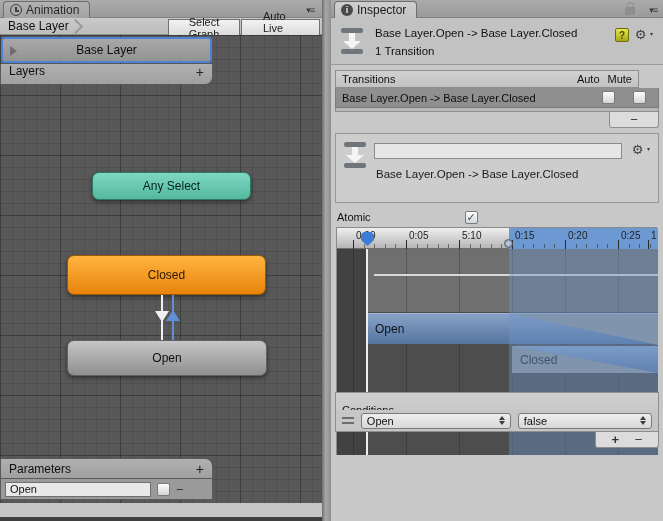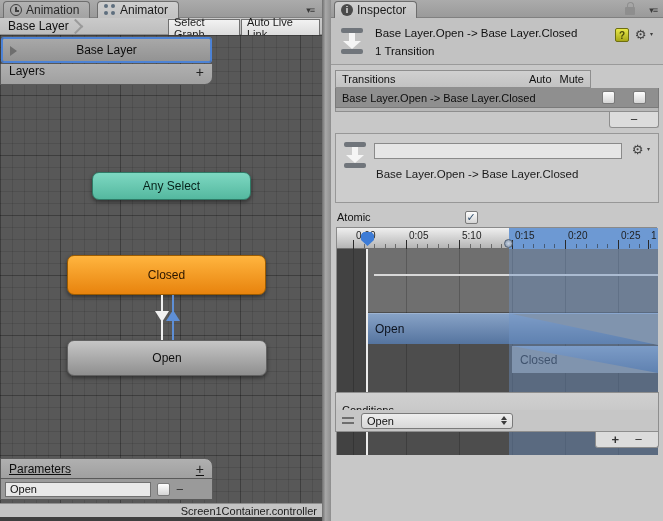--- a/index.html
+++ b/index.html
@@ -24,21 +24,21 @@
   .minusbtn { font-size:13px; color:#333; }
 
   
   #animator-panel { left:0; top:0; width:322px; height:521px; background:#C6C6C6; }
   #animator-tabbar { left:0; top:0; width:322px; height:18px; }
   #breadcrumb-bar { left:0; top:18px; width:322px; height:17px; background:linear-gradient(#CACACA,#BDBDBD);
                     border-bottom:1px solid #8E8E8E; display:flex; align-items:center; }
   .crumb { position:relative; height:17px; line-height:17px; padding:0 14px 0 8px; font-size:12px; }
   .crumb::after { content:""; position:absolute; right:2px; top:3px; width:9px; height:9px;
                   border-top:2px solid #9A9A9A; border-right:2px solid #9A9A9A; transform:rotate(45deg); }
-  .toolbtn { position:absolute; top:1px; height:17px; font-size:11px; padding:0 5px;justify-content:flex-end; }
+  .toolbtn { position:absolute; top:1px; height:17px; font-size:11px; padding:0 21px; }
 
   #graph-area { left:0; top:35px; width:322px; height:468px; background:#585858; overflow:hidden;
     background-image:
       linear-gradient(rgba(0,0,0,.22) 1px, transparent 1px),
       linear-gradient(90deg, rgba(0,0,0,.22) 1px, transparent 1px),
       linear-gradient(rgba(0,0,0,.10) 1px, transparent 1px),
       linear-gradient(90deg, rgba(0,0,0,.10) 1px, transparent 1px);
     background-size:60px 60px,60px 60px,12px 12px,12px 12px; }
 
   #layer-row { left:2px; top:3px; width:209px; height:24px; background:linear-gradient(#A8A8A8,#939393);
@@ -58,21 +58,21 @@
   #node-closed { left:67px; top:220px; width:199px; height:40px;
                  background:linear-gradient(#FFB53F,#E8830D); border:1px solid #9A5A00; color:#2b1600; }
   #node-open { left:67px; top:305px; width:200px; height:36px;
                background:linear-gradient(#C6C6C6,#8F8F8F); border:1px solid #616161; color:#101010; }
 
   .tr-line { position:absolute; width:2px; }
   .tr-head { position:absolute; width:0; height:0; }
 
   #params-header { left:0; top:423px; width:213px; height:21px; background:linear-gradient(#B0B0B0,#A0A0A0);
                    border:1px solid #5a5a5a; border-radius:0 8px 0 0; display:flex; align-items:center;
-                   font-size:12px; padding:0 8px; color:#0e0e0e;text-decoration:underline; }
+                   font-size:12px; padding:0 8px; color:#0e0e0e; }
   #params-row { left:0; top:444px; width:213px; height:21px; background:#9A9A9A; border:1px solid #5a5a5a;
                 border-top:none; display:flex; align-items:center; gap:6px; padding:0 4px; }
   #param-name-field { width:146px; height:15px; background:#E8E8E8; border:1px solid #707070;
                       font-family:inherit; font-size:11px; padding:0 4px; color:#111; }
 
   #status-bar { left:0; top:503px; width:322px; height:14px; background:#C4C4C4; border-top:1px solid #8E8E8E;
                 display:flex; align-items:center; justify-content:flex-end; padding:0 5px;
                 font-size:11px; color:#1a1a1a; }
   #left-bottom-strip { left:0; top:517px; width:322px; height:4px; background:#3F3F3F; }
 
@@ -88,21 +88,21 @@
   .trans-icon .bar { position:absolute; left:0; width:22px; height:5px; background:#70757B; border-radius:2px; }
   .trans-icon .arrow-stem { position:absolute; left:8px; top:5px; width:6px; height:9px; background:#F5F5F5; }
   .trans-icon .arrow-tip { position:absolute; left:2px; top:13px; width:0; height:0;
         border-left:9px solid transparent; border-right:9px solid transparent; border-top:8px solid #F5F5F5; }
   .help-icon { position:absolute; width:14px; height:14px; border-radius:2px;
                background:linear-gradient(#E8E84A,#A8A818); border:1px solid #6E6E10;
                display:flex; align-items:center; justify-content:center; font-size:10px; font-weight:bold; color:#4A4A08; }
   .gear-icon { position:absolute; font-size:13px; color:#3F3F3F; line-height:13px; }
   .gear-icon::after { content:"▾"; font-size:6px; vertical-align:bottom; color:#3F3F3F; }
 
-  #transitions-header { left:4px; top:70px; width:256px; height:18px; background:linear-gradient(#D0D0D0,#C2C2C2);
+  #transitions-header { left:4px; top:70px; width:304px; height:18px; background:linear-gradient(#D0D0D0,#C2C2C2);
         border:1px solid #8E8E8E; display:flex; align-items:center; padding:0 6px; }
   #transitions-row { left:4px; top:88px; width:324px; height:20px; background:#8F8F8F; border:1px solid #7A7A7A;
         border-top:none; display:flex; align-items:center; padding:0 6px; color:#0d0d0d; }
   #transitions-footer { left:4px; top:108px; width:324px; height:4px; background:#B8B8B8; border:1px solid #8E8E8E; border-top:none; }
   #transitions-tray { left:278px; top:112px; width:50px; height:16px; background:#DCDCDC; border:1px solid #8E8E8E;
         border-top:none; border-radius:0 0 3px 3px; display:flex; align-items:center; justify-content:center; }
 
   #detail-box { left:4px; top:133px; width:324px; height:70px; background:#CDCDCD; border:1px solid #979797; }
   #detail-field { position:absolute; left:38px; top:9px; width:248px; height:16px; background:#E6E6E6;
         border:1px solid #8A8A8A; font-family:inherit; font-size:11px; padding:0 3px; }
@@ -184,29 +184,20 @@
 
 <div id="app">
 
   <div class="abs" id="animator-panel">
 
     <div class="abs tabbar" id="animator-tabbar">
       <div class="tab inactive" style="left:3px;">
         <span class="clock-icon"></span>
         <span>Animation</span>
       </div>
-      <div class="tab active" style="left:97px;">
-        <span class="animator-icon">
-          <i style="left:0;top:0;"></i>
-            <i style="left:7px;top:0;"></i>
-            <i style="left:0;top:7px;"></i>
-            <i style="left:7px;top:7px;"></i>
-        </span>
-        <span>Animator</span>
-      </div>
       <div class="abs panelmenu" style="right:8px;top:5px;">▾≡</div>
     </div>
 
     <div class="abs" id="breadcrumb-bar">
       <div class="crumb">
         <span>Base Layer</span>
       </div>
       <div class="abs btn toolbtn" style="left:168px;width:72px;">
         <span>Select Graph</span>
       </div>
@@ -245,23 +236,20 @@
         <span>Parameters</span>
         <span class="plus-right">+</span>
       </div>
       <div class="abs" id="params-row">
         <input id="param-name-field" value="Open" style="">
         <span class="checkbox"></span>
         <span class="minusbtn">−</span>
       </div>
     </div>
 
-    <div class="abs" id="status-bar">
-      <span>Screen1Container.controller</span>
-    </div>
     <div class="abs" id="left-bottom-strip"></div>
   </div>
 
   <div class="abs" id="splitter"></div>
 
   <div class="abs" id="inspector-panel">
 
     <div class="abs tabbar" id="inspector-tabbar">
       <div class="tab active" style="left:3px;">
         <i class="info-icon">i</i>
@@ -382,20 +370,27 @@
     </div>
     <div class="abs" id="cond-row">
       <span class="drag-handle"></span>
       <div class="dropdown" style="width:152px;">
         <span>Open</span>
         <span class="dd-arrows">
             <i class="up"></i>
             <i class="dn"></i>
           </span>
       </div>
+      <div class="dropdown" style="width:136px;">
+        <span>false</span>
+        <span class="dd-arrows">
+            <i class="up"></i>
+            <i class="dn"></i>
+          </span>
+      </div>
     </div>
     <div class="abs" id="cond-tray">
       <span class="plusbtn">+</span>
       <span class="minusbtn">−</span>
     </div>
 
   </div>
 </div>
 
 </body></html>

